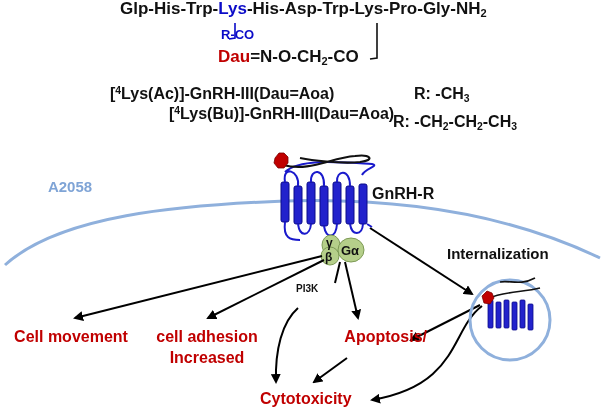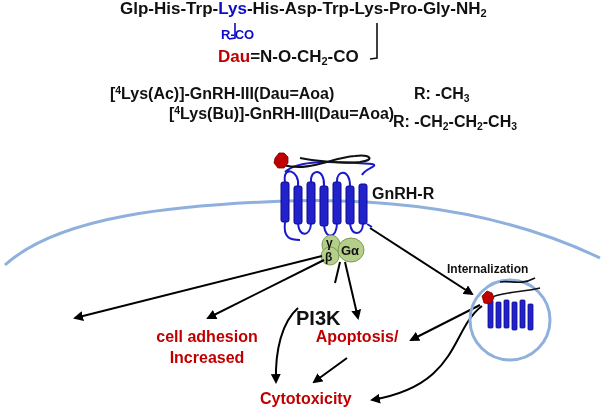--- a/index.html
+++ b/index.html
@@ -87,33 +87,35 @@
     <rect x="504" y="300" width="5" height="28" rx="1"></rect>
     <rect x="512" y="302" width="5" height="28" rx="1"></rect>
     <rect x="520" y="300" width="5" height="28" rx="1"></rect>
     <rect x="528" y="304" width="5" height="26" rx="1"></rect>
   </g>
   <path d="M490,298 C500,292 525,292 540,288 M500,282 C510,280 520,286 535,278" stroke="#111" stroke-width="1.6" fill="none"></path>
   <polygon points="482,296 487,291 492,293 494,298 490,304 484,303" fill="#c00000" stroke="#7a0000" stroke-width="0.8"></polygon>
 </svg>
 
 <div class="t cellc ctr" style="left:5px; top:178px; font-size:15px; width:130px; line-height:17px;">
+  <div>A2058</div>
 </div>
 
 <div class="t blk" style="left:372px; top:186px; font-size:16px;text-align:right;">GnRH-R</div>
 
 <div class="t blk" style="left:326px; top:237px; font-size:12px;">γ</div>
 <div class="t blk" style="left:325px; top:251px; font-size:12px;">β</div>
 <div class="t blk" style="left:341px; top:244px; font-size:13px;">Gα</div>
 
-<div class="t blk" style="left:447px; top:263px; font-size:12px;">Internalization</div>
-<div class="t blk" style="left:296px; top:308px; font-size:20px;">PI3K</div>
+<div class="t blk" style="left:447px; top:246px; font-size:15px;">Internalization</div>
+<div class="t blk" style="left:296px; top:284px; font-size:10px;">PI3K</div>
 
 <div class="t red ctr" style="left:6px; top:326px; width:130px; font-size:16px; line-height:21px;">
+  <div>Cell movement</div>
 </div>
 <div class="t red ctr" style="left:148px; top:326px; width:118px; font-size:16px; line-height:21px;">
   <div>cell adhesion</div>
   <div>Increased</div>
 </div>
-<div class="t red ctr" style="left:287px; top:326px; width:140px; font-size:16px; line-height:21px;">
+<div class="t red ctr" style="left:287px; top:326px; width:140px; font-size:16px; line-height:21px;text-align:right;">
   <div>Apoptosis/</div>
 </div>
 <div class="t red" style="left:260px; top:391px; font-size:16px;text-align:right;">Cytotoxicity</div>
 
 </body></html>

